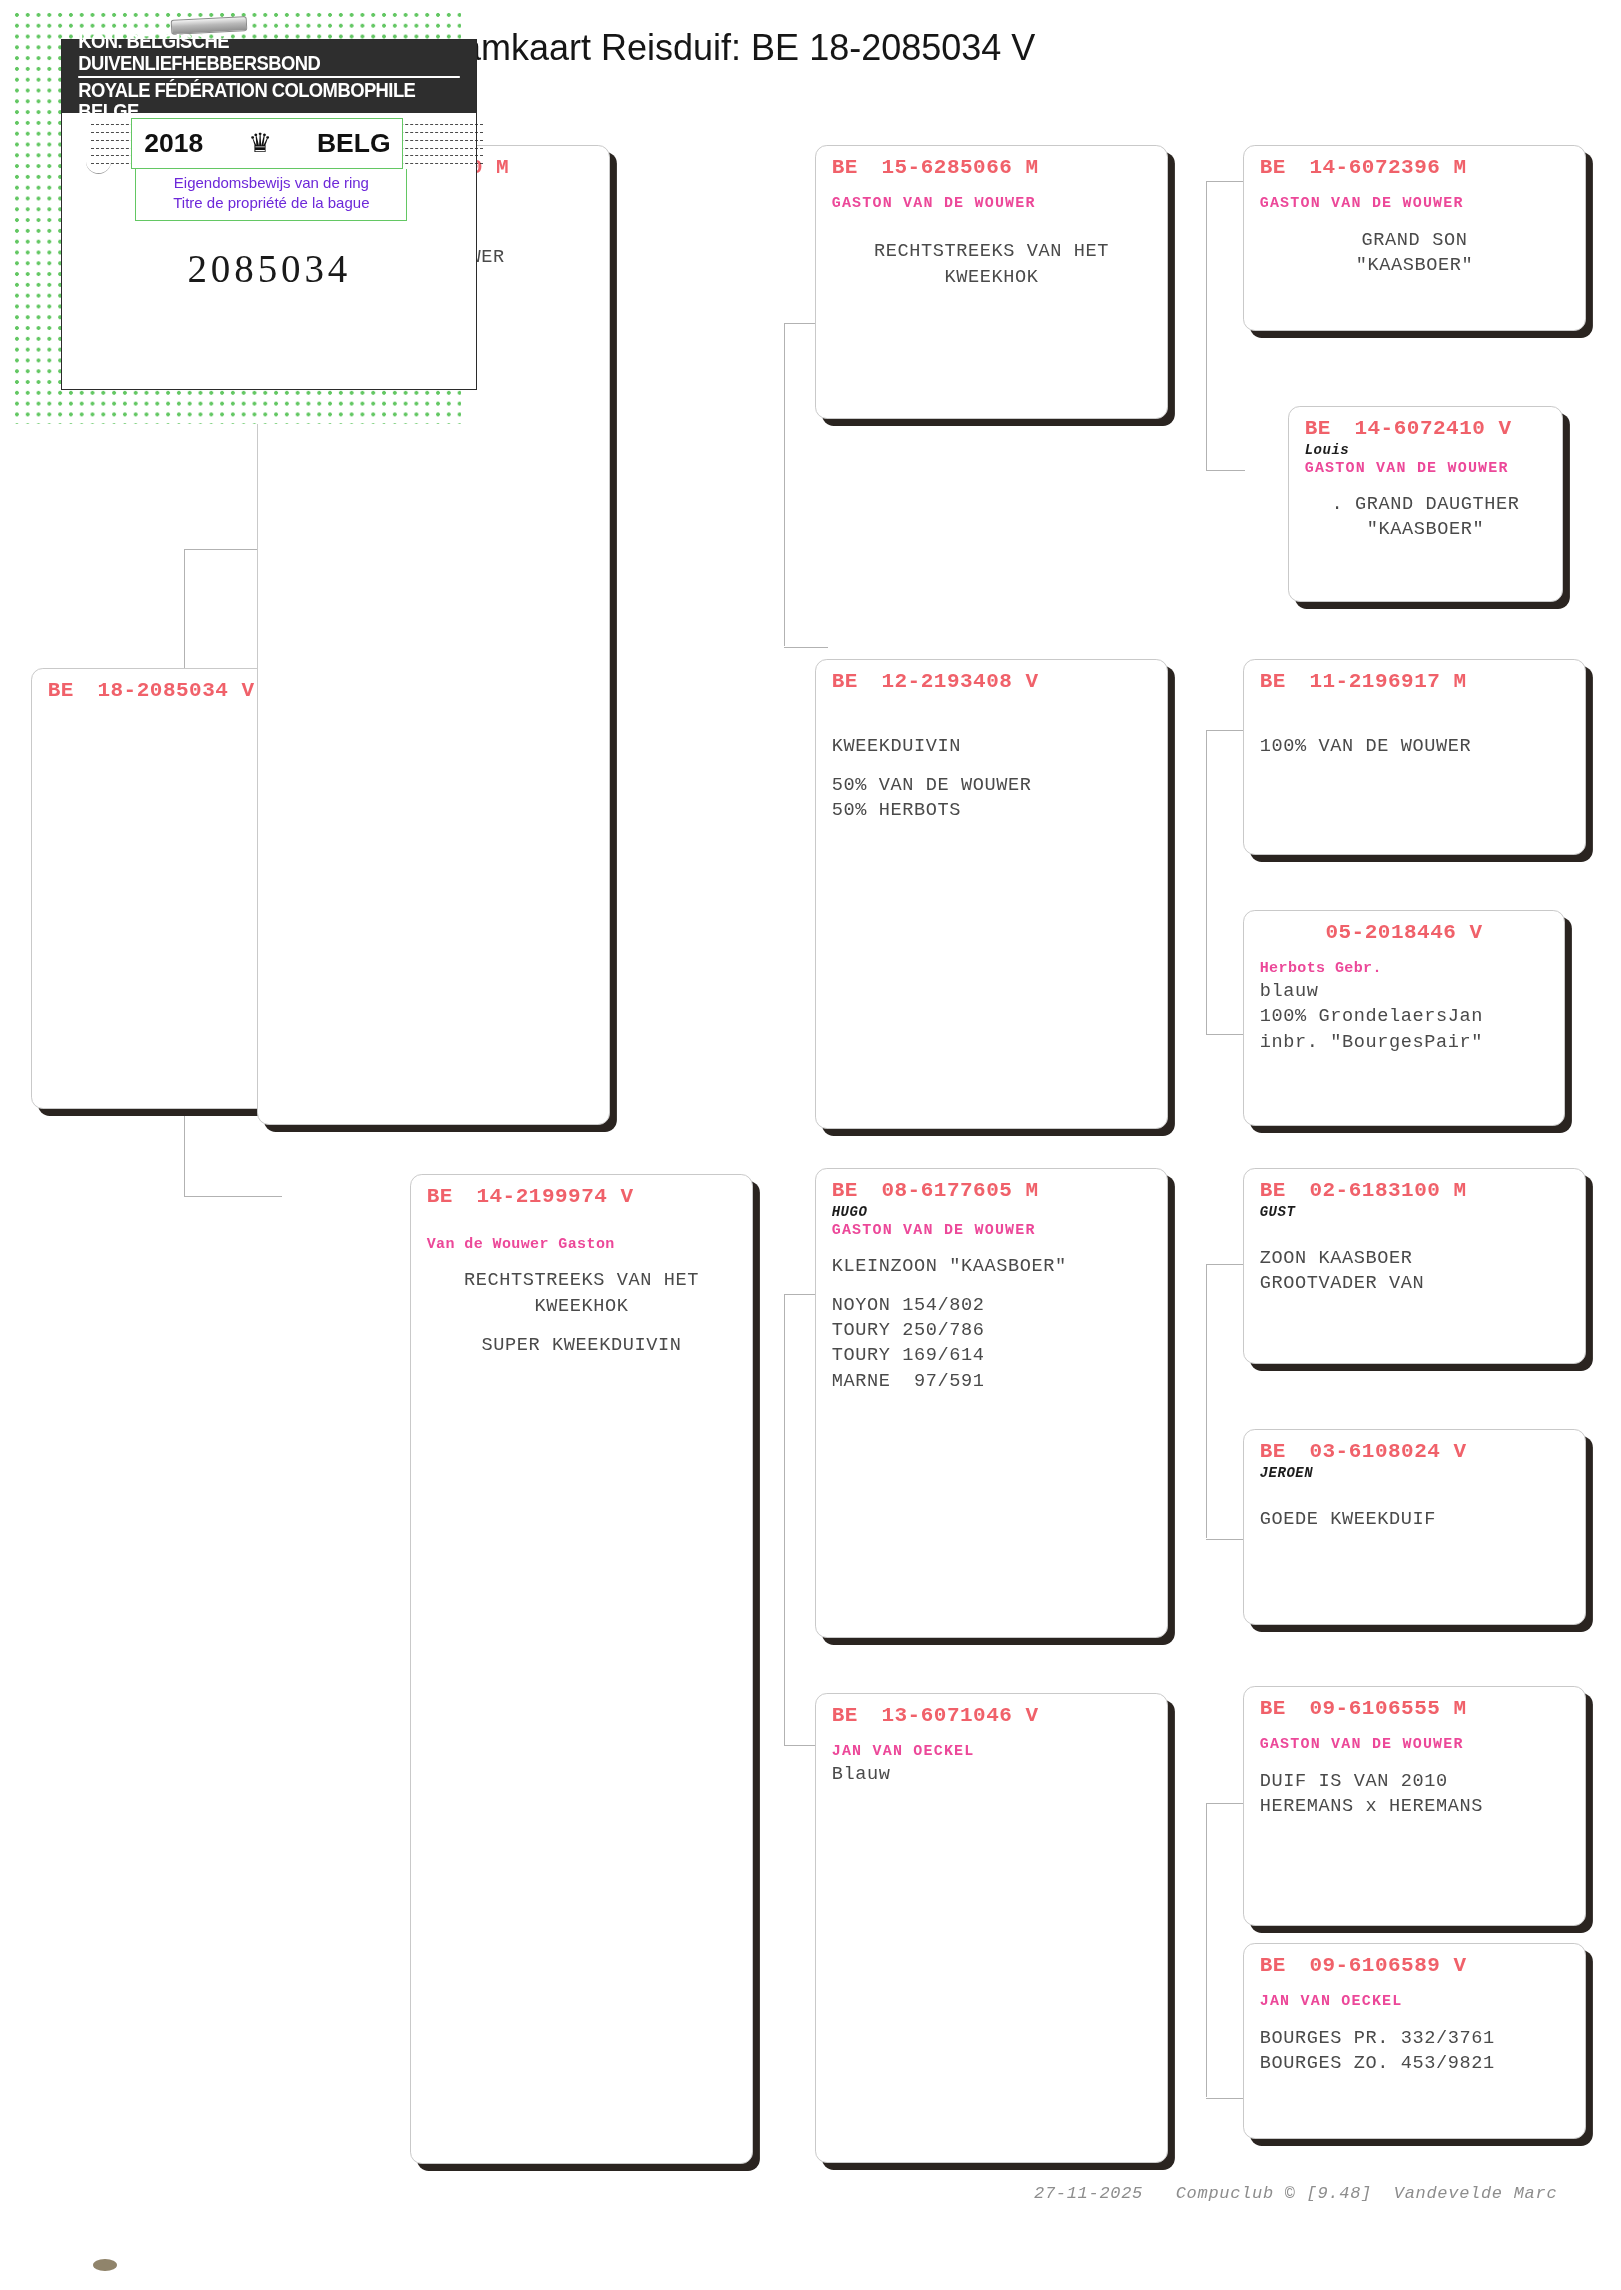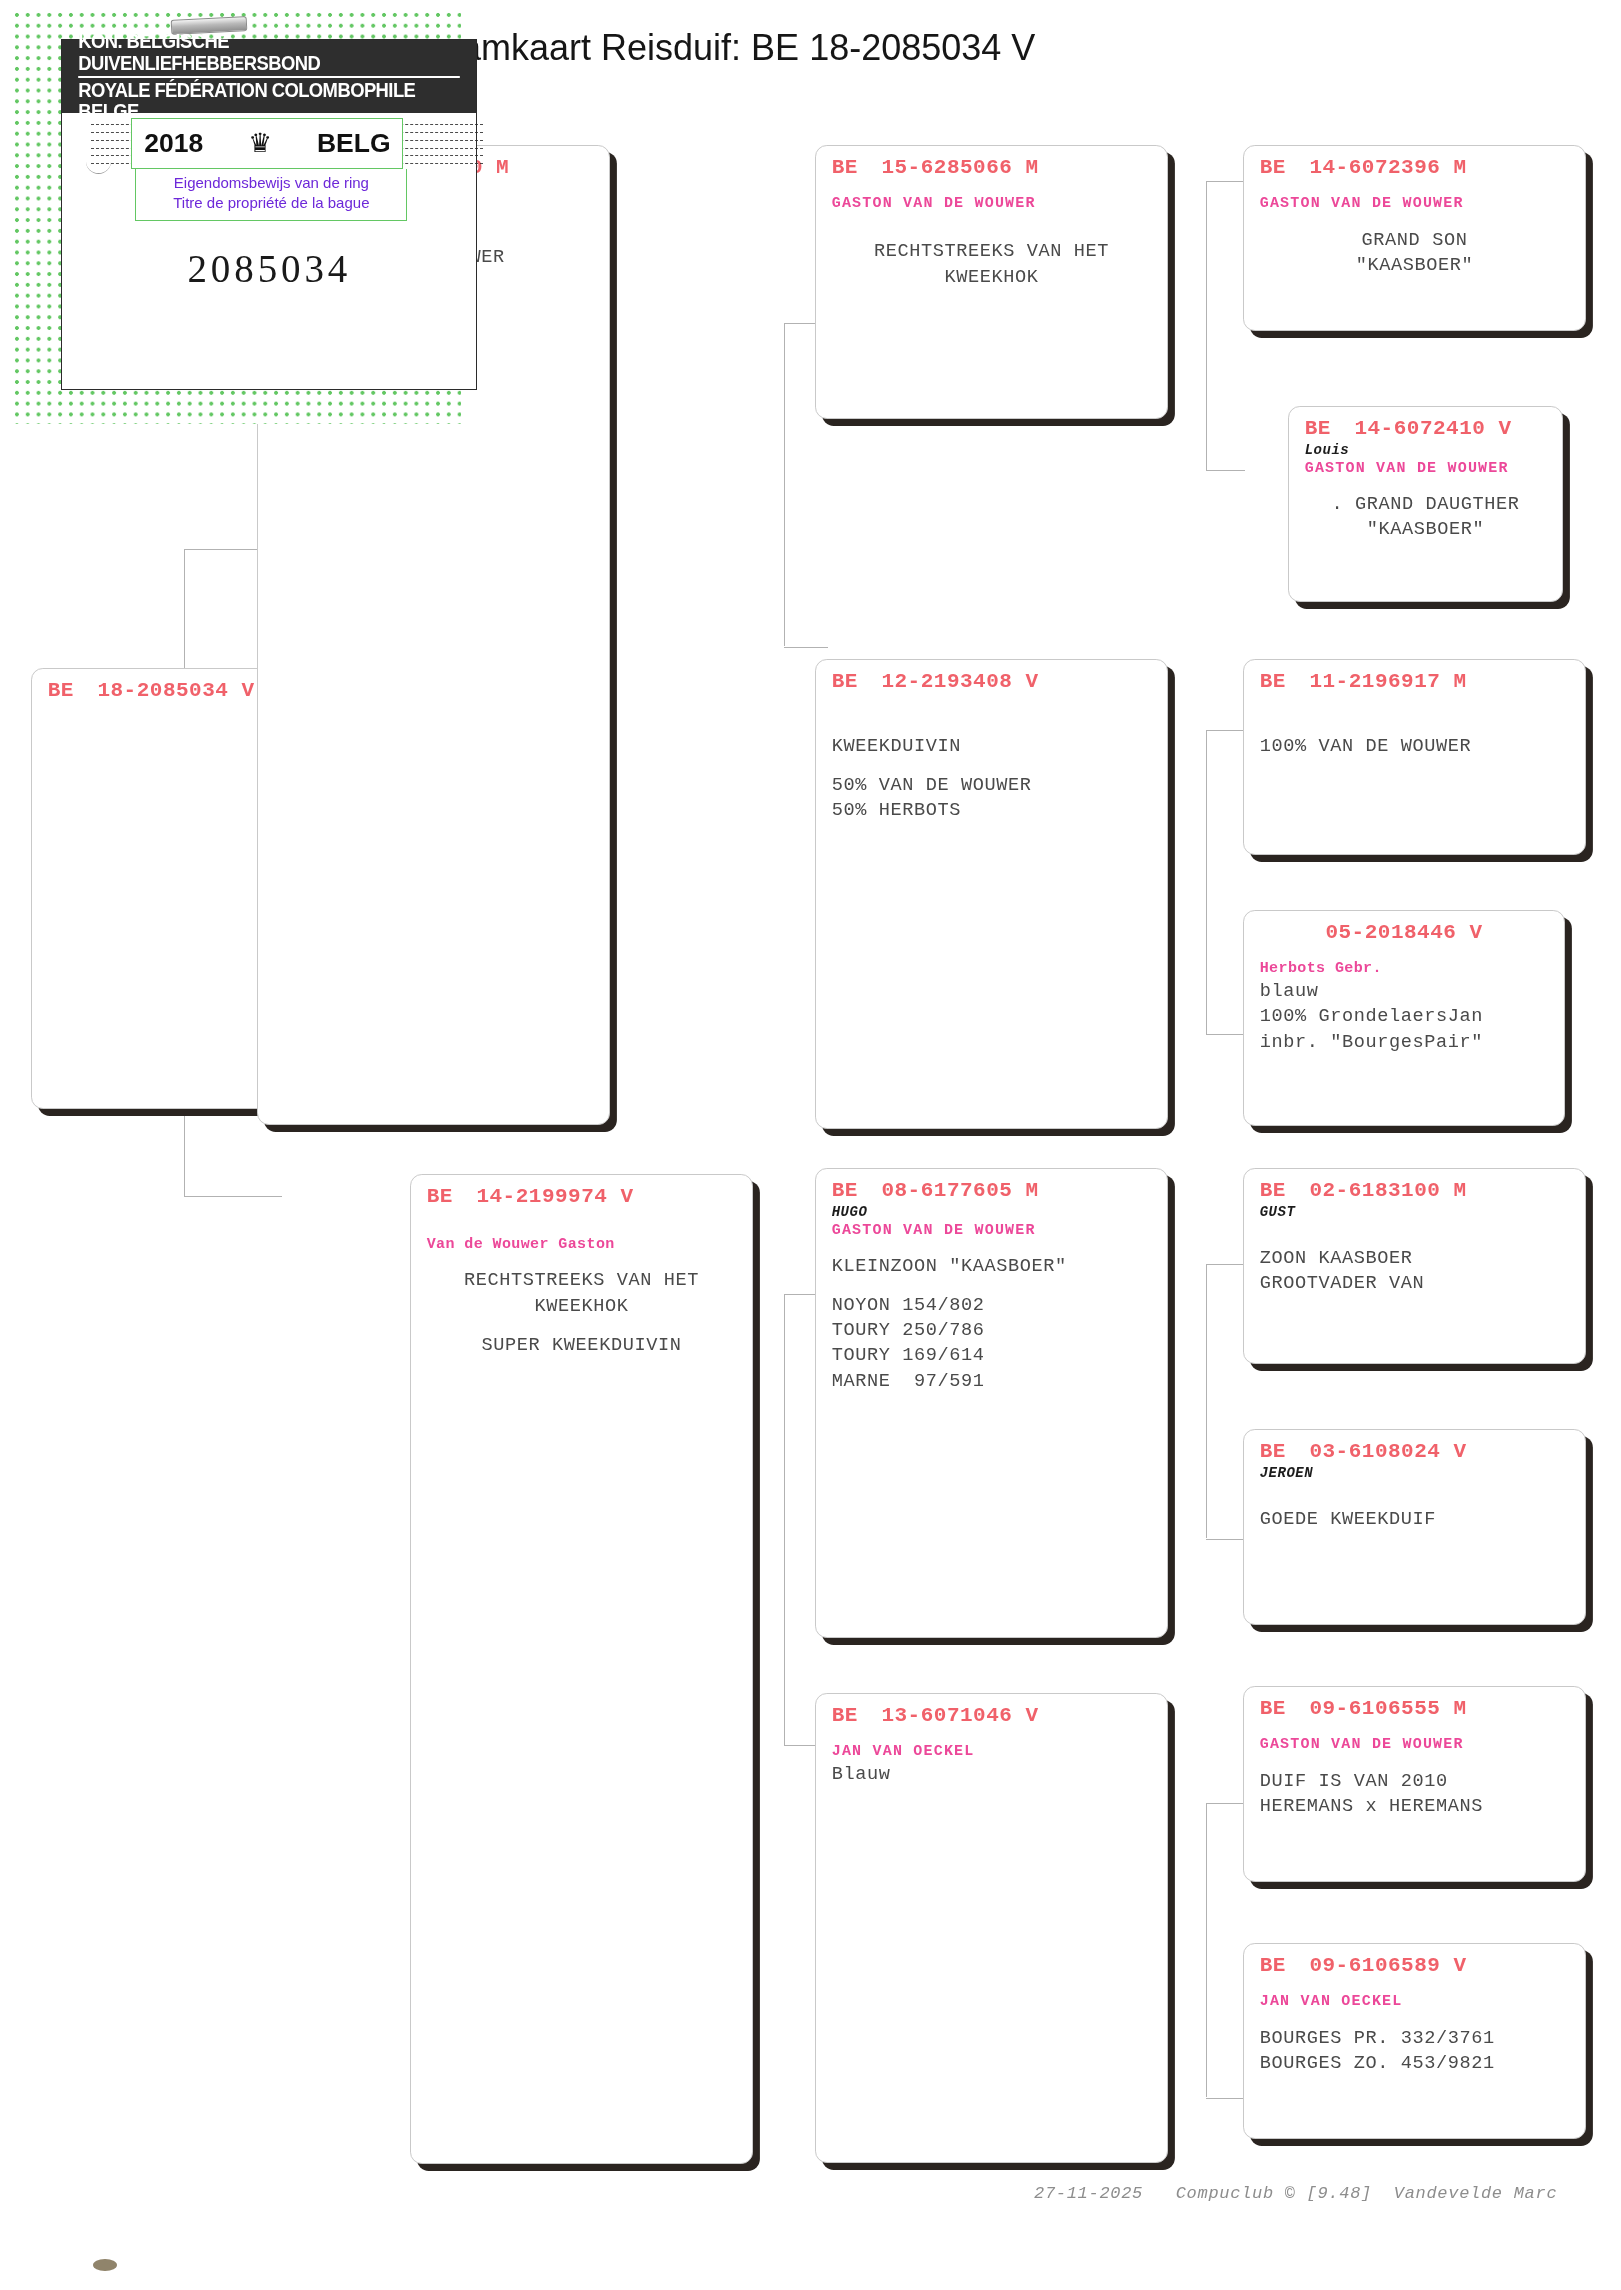--- a/index.html
+++ b/index.html
@@ -336,21 +336,21 @@
 
   <div class="card" style="left:1243px;top:1429px;width:343px;height:196px;">
     <div class="ring">
       <span class="be">BE</span><span>03-6108024 V</span>
     </div>
     <div class="nick">JEROEN</div>
     <div class="gap-m"></div>
     <div class="body">GOEDE KWEEKDUIF</div>
   </div>
 
-  <div class="card" style="left:1243px;top:1686px;width:343px;height:196px;">
+  <div class="card" style="left:1243px;top:1686px;width:343px;height:240px;">
     <div class="ring">
       <span class="be">BE</span><span>09-6106555 M</span>
     </div>
     <div class="gap-s"></div>
     <div class="owner">GASTON VAN DE WOUWER</div>
     <div class="gap-s"></div>
     <div class="body">DUIF IS VAN 2010</div>
     <div class="body">HEREMANS x HEREMANS</div>
   </div>
 

